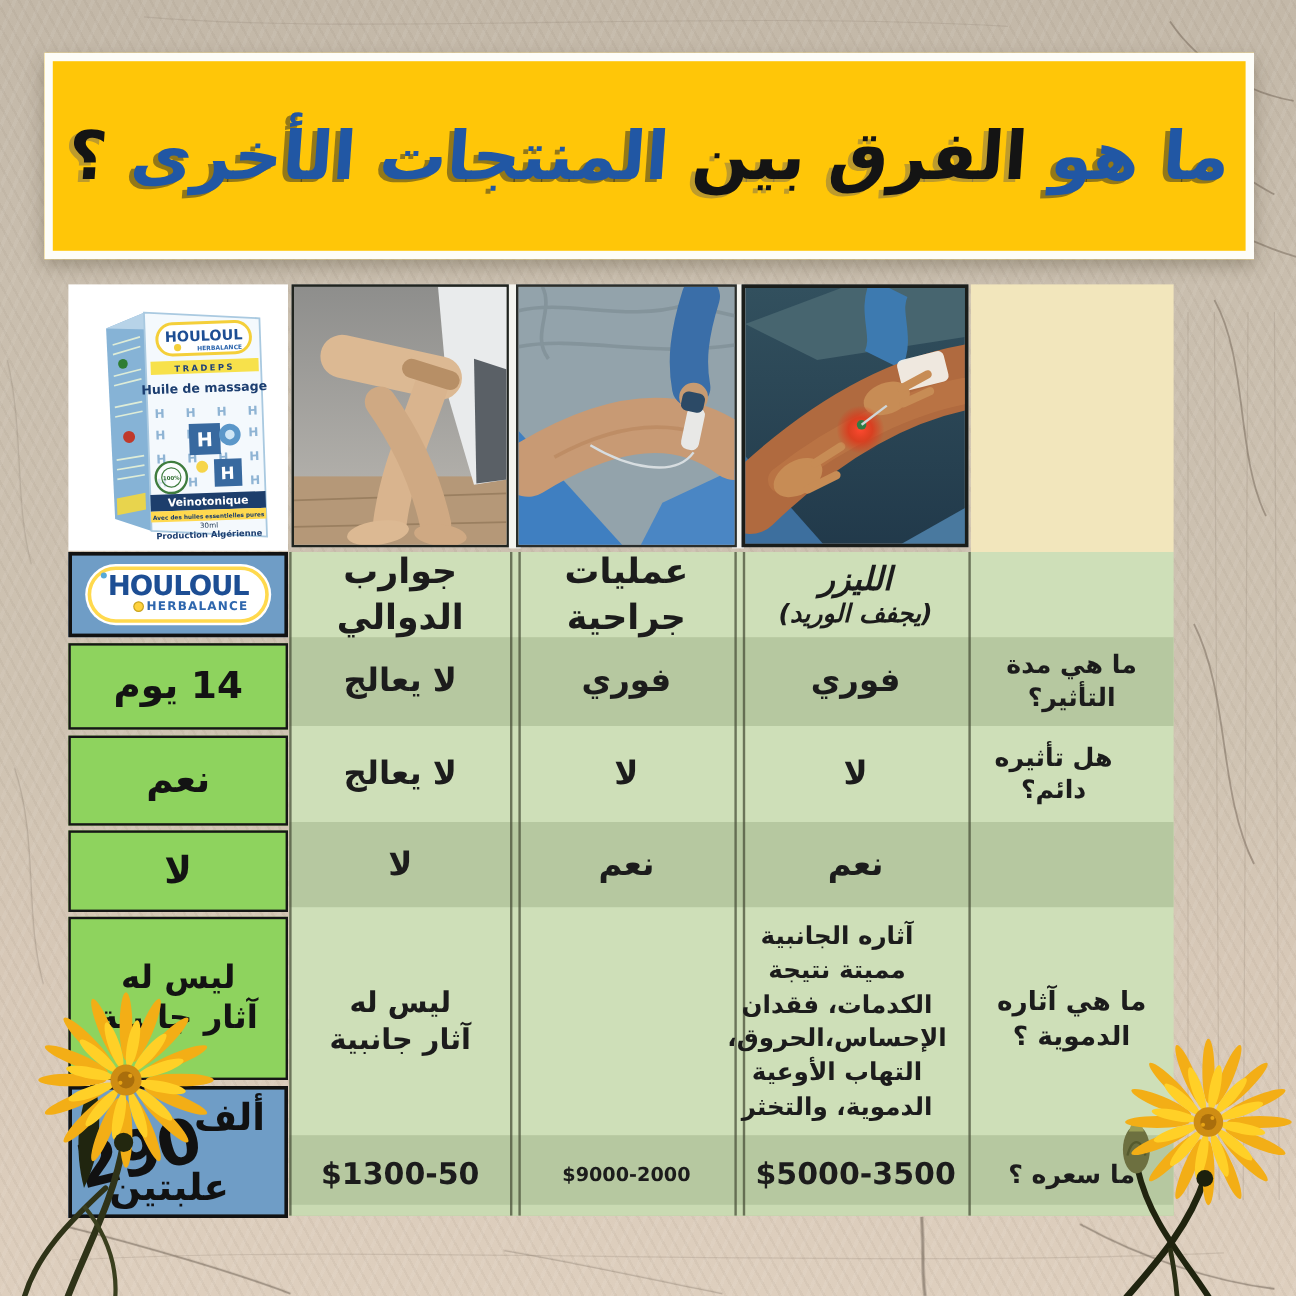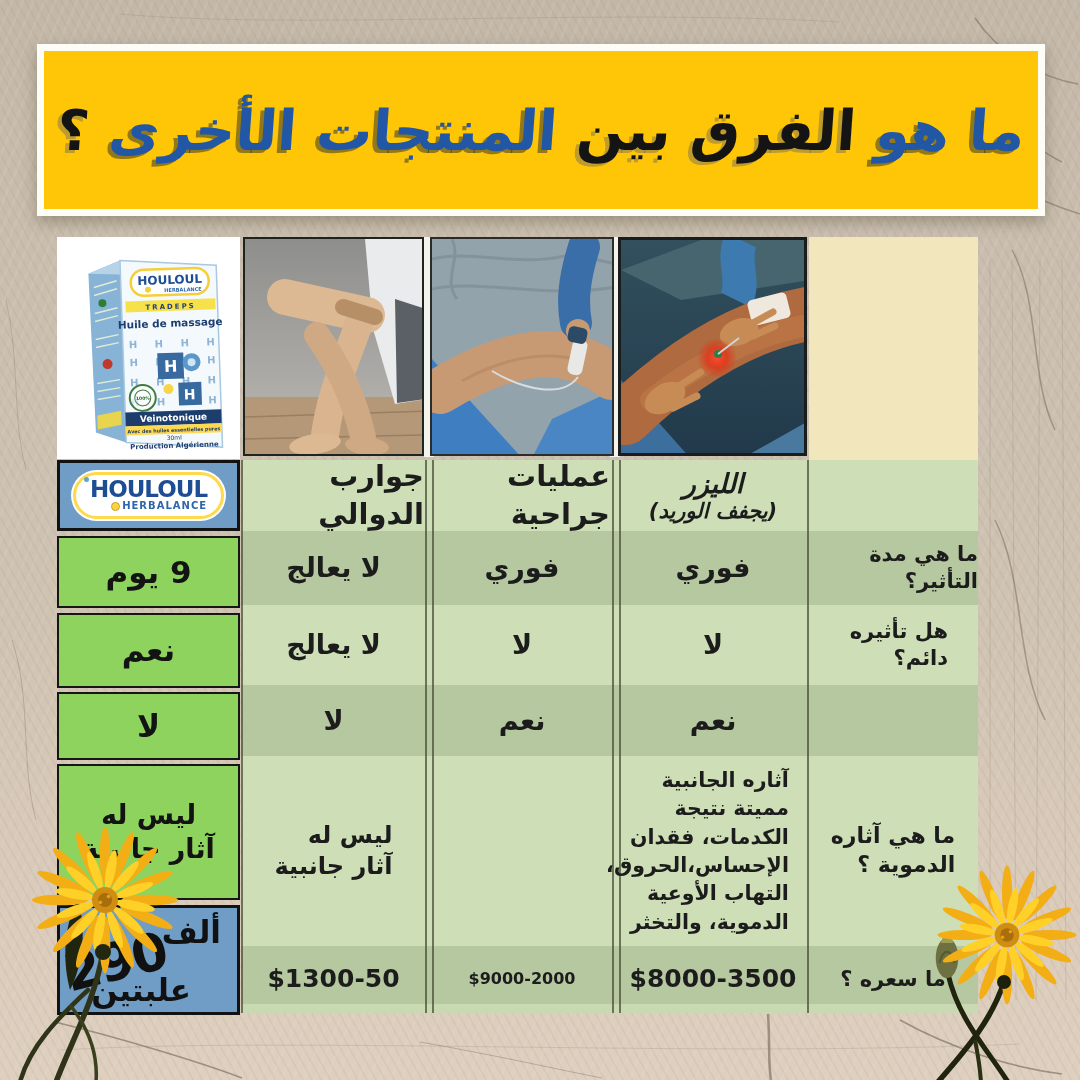--- a/index.html
+++ b/index.html
@@ -16,21 +16,21 @@
   svg.bgcracks{position:absolute;inset:0;z-index:0;pointer-events:none;}
   
   .banner{position:absolute;left:37px;top:44px;width:1008px;height:172px;z-index:3;
     background:#ffc608;border:7px solid #fdfdf8;box-shadow:0 6px 14px rgba(70,58,35,.35);
     display:flex;align-items:center;justify-content:center;}
   .banner-text{direction:rtl;font-size:56px;font-weight:bold;transform:skewX(-4deg);
     letter-spacing:-1px;white-space:nowrap;}
   .seg-blue{color:#2157a4;text-shadow:-4px 3px 0 rgba(15,25,45,.45);}
   .seg-black{color:#141414;text-shadow:-4px 3px 0 rgba(90,90,100,.4);}
   .cell{position:absolute;display:flex;align-items:center;justify-content:center;
-    text-align:right;font-weight:bold;color:#1c1c1c;direction:rtl;z-index:2;line-height:1.3;}
+    text-align:center;font-weight:bold;color:#1c1c1c;direction:rtl;z-index:2;line-height:1.3;}
   .pre{white-space:pre-line;}
   .grid-bg{position:absolute;left:241px;top:460px;width:737px;height:553px;background:#cedfb8;z-index:1;}
   .band{position:absolute;left:241px;width:737px;background:#b6c8a0;z-index:1;}
   .vline{position:absolute;top:460px;height:553px;width:2px;background:#49503a;opacity:.75;z-index:2;}
   .bottom-strip{position:absolute;left:241px;top:1004px;width:737px;height:9px;background:#c9dab2;z-index:2;}
   .cream{position:absolute;left:809px;top:237px;width:169px;height:223px;background:#f2e6bc;z-index:1;}
   .gapwhite{position:absolute;top:237px;width:10px;height:220px;background:#f4f4ef;z-index:2;}
   .photo{position:absolute;top:237px;height:219px;border:2px solid #20241f;overflow:hidden;z-index:2;background:#9aa0a2;}
   .product-panel{position:absolute;left:57px;top:237px;width:183px;height:222px;background:#fff;z-index:2;}
   
@@ -238,21 +238,21 @@
     </svg>
   </div>
 
   <div class="hdr-blue">
     <div class="logo-pill">
       <div class="logo-name">HOULOUL</div>
       <div class="logo-sub"><span class="bulb"></span><span>HERBALANCE</span></div>
       <div class="hdot"></div>
     </div>
   </div>
-  <div class="hbox" style="top:536px;height:72px;font-size:31px;">9 يوم</div>
+  <div class="hbox" style="top:536px;height:72px;font-size:31px;">14 يوم</div>
   <div class="hbox" style="top:613px;height:75px;font-size:31px;">نعم</div>
   <div class="hbox" style="top:692px;height:68px;font-size:31px;">لا</div>
   <div class="hbox pre" style="top:764px;height:136px;font-size:27px;">ليس له
 آثار جانبية</div>
   <div class="price-box">
     <div class="pb-top">ألف</div>
     <div class="pb-num ltr">290</div>
     <div class="pb-bottom">علبتين</div>
   </div>
 
@@ -277,21 +277,21 @@
 
   <div class="cell" style="left:620px;top:531px;width:186px;height:74px;font-size:27px;">فوري</div>
   <div class="cell" style="left:620px;top:605px;width:186px;height:80px;font-size:27px;">لا</div>
   <div class="cell" style="left:620px;top:685px;width:186px;height:71px;font-size:27px;">نعم</div>
   <div class="cell pre" style="left:620px;top:756px;width:155px;height:190px;font-size:20.5px;line-height:1.38;">آثاره الجانبية
 مميتة نتيجة
 الكدمات، فقدان
 الإحساس،الحروق،
 التهاب الأوعية
 الدموية، والتخثر</div>
-  <div class="cell ltr" style="left:620px;top:946px;width:186px;height:67px;font-size:25px;">$8000-3500</div>
+  <div class="cell ltr" style="left:620px;top:946px;width:186px;height:67px;font-size:25px;">$5000-3500</div>
 
   <div class="cell" style="left:808px;top:531px;width:170px;height:74px;font-size:21px;">ما هي مدة التأثير؟</div>
   <div class="cell" style="left:808px;top:605px;width:140px;height:80px;font-size:21px;">هل تأثيره دائم؟</div>
   <div class="cell pre" style="left:808px;top:756px;width:170px;height:190px;font-size:22px;">ما هي آثاره
 الدموية ؟</div>
   <div class="cell" style="left:808px;top:946px;width:170px;height:67px;font-size:21px;">ما سعره ؟</div>
 
   <svg class="flowers" width="1080" height="1080" viewBox="0 0 1080 1080">
     <defs>
       <g id="flower">

